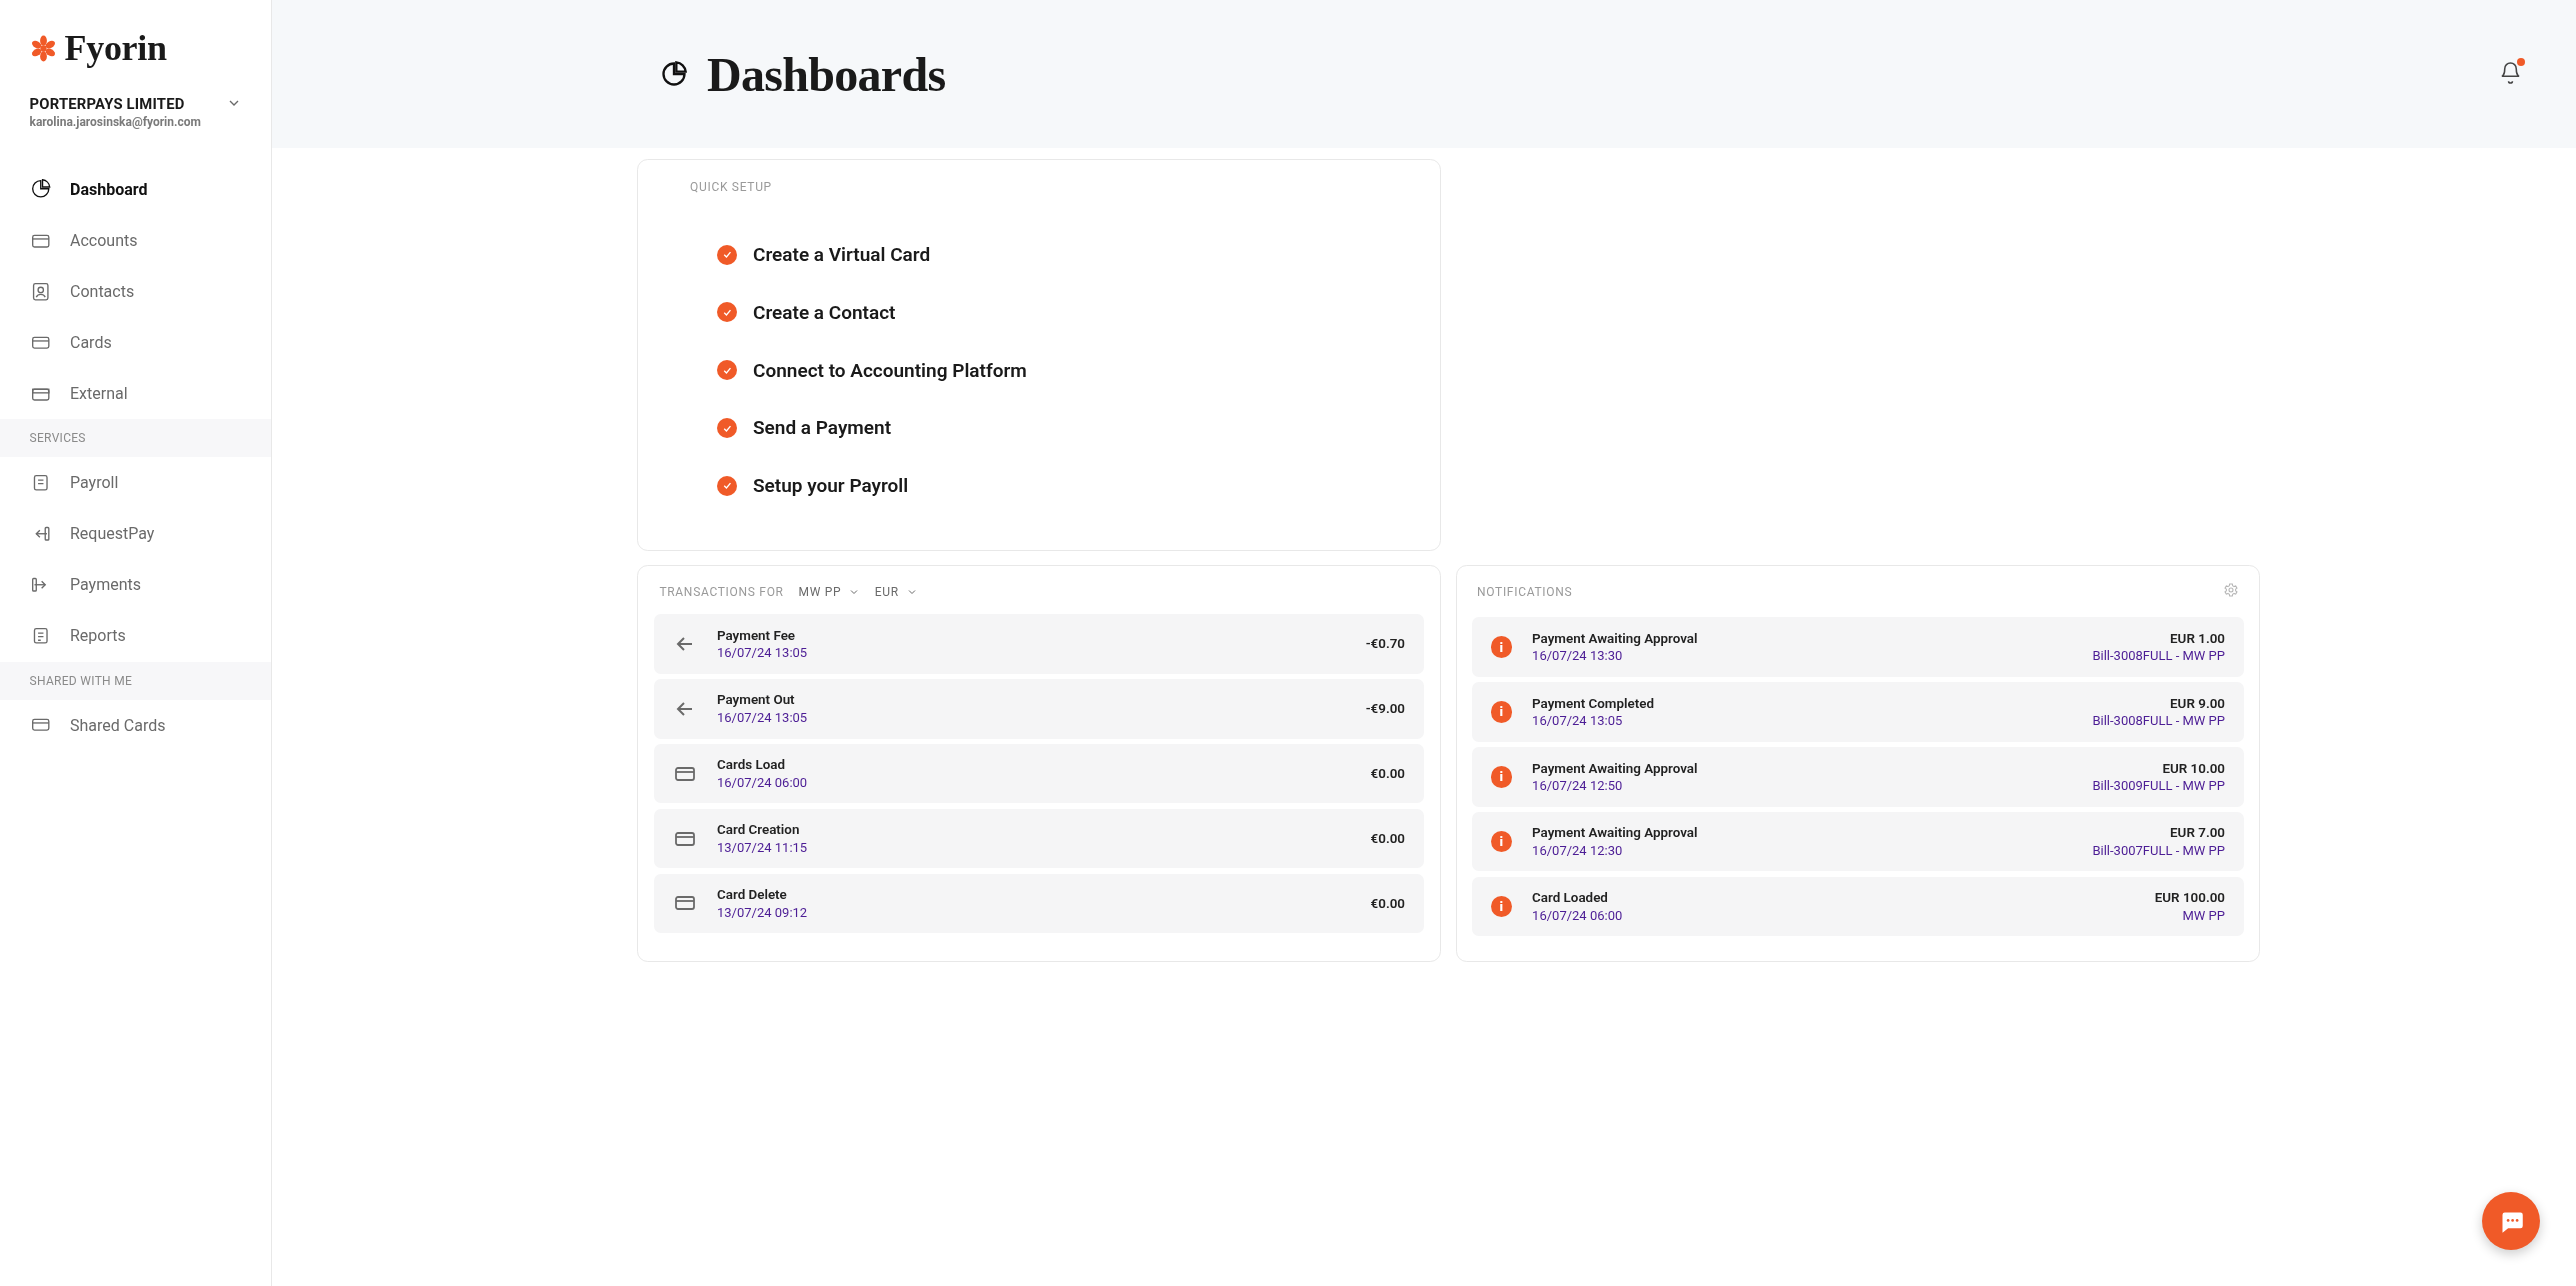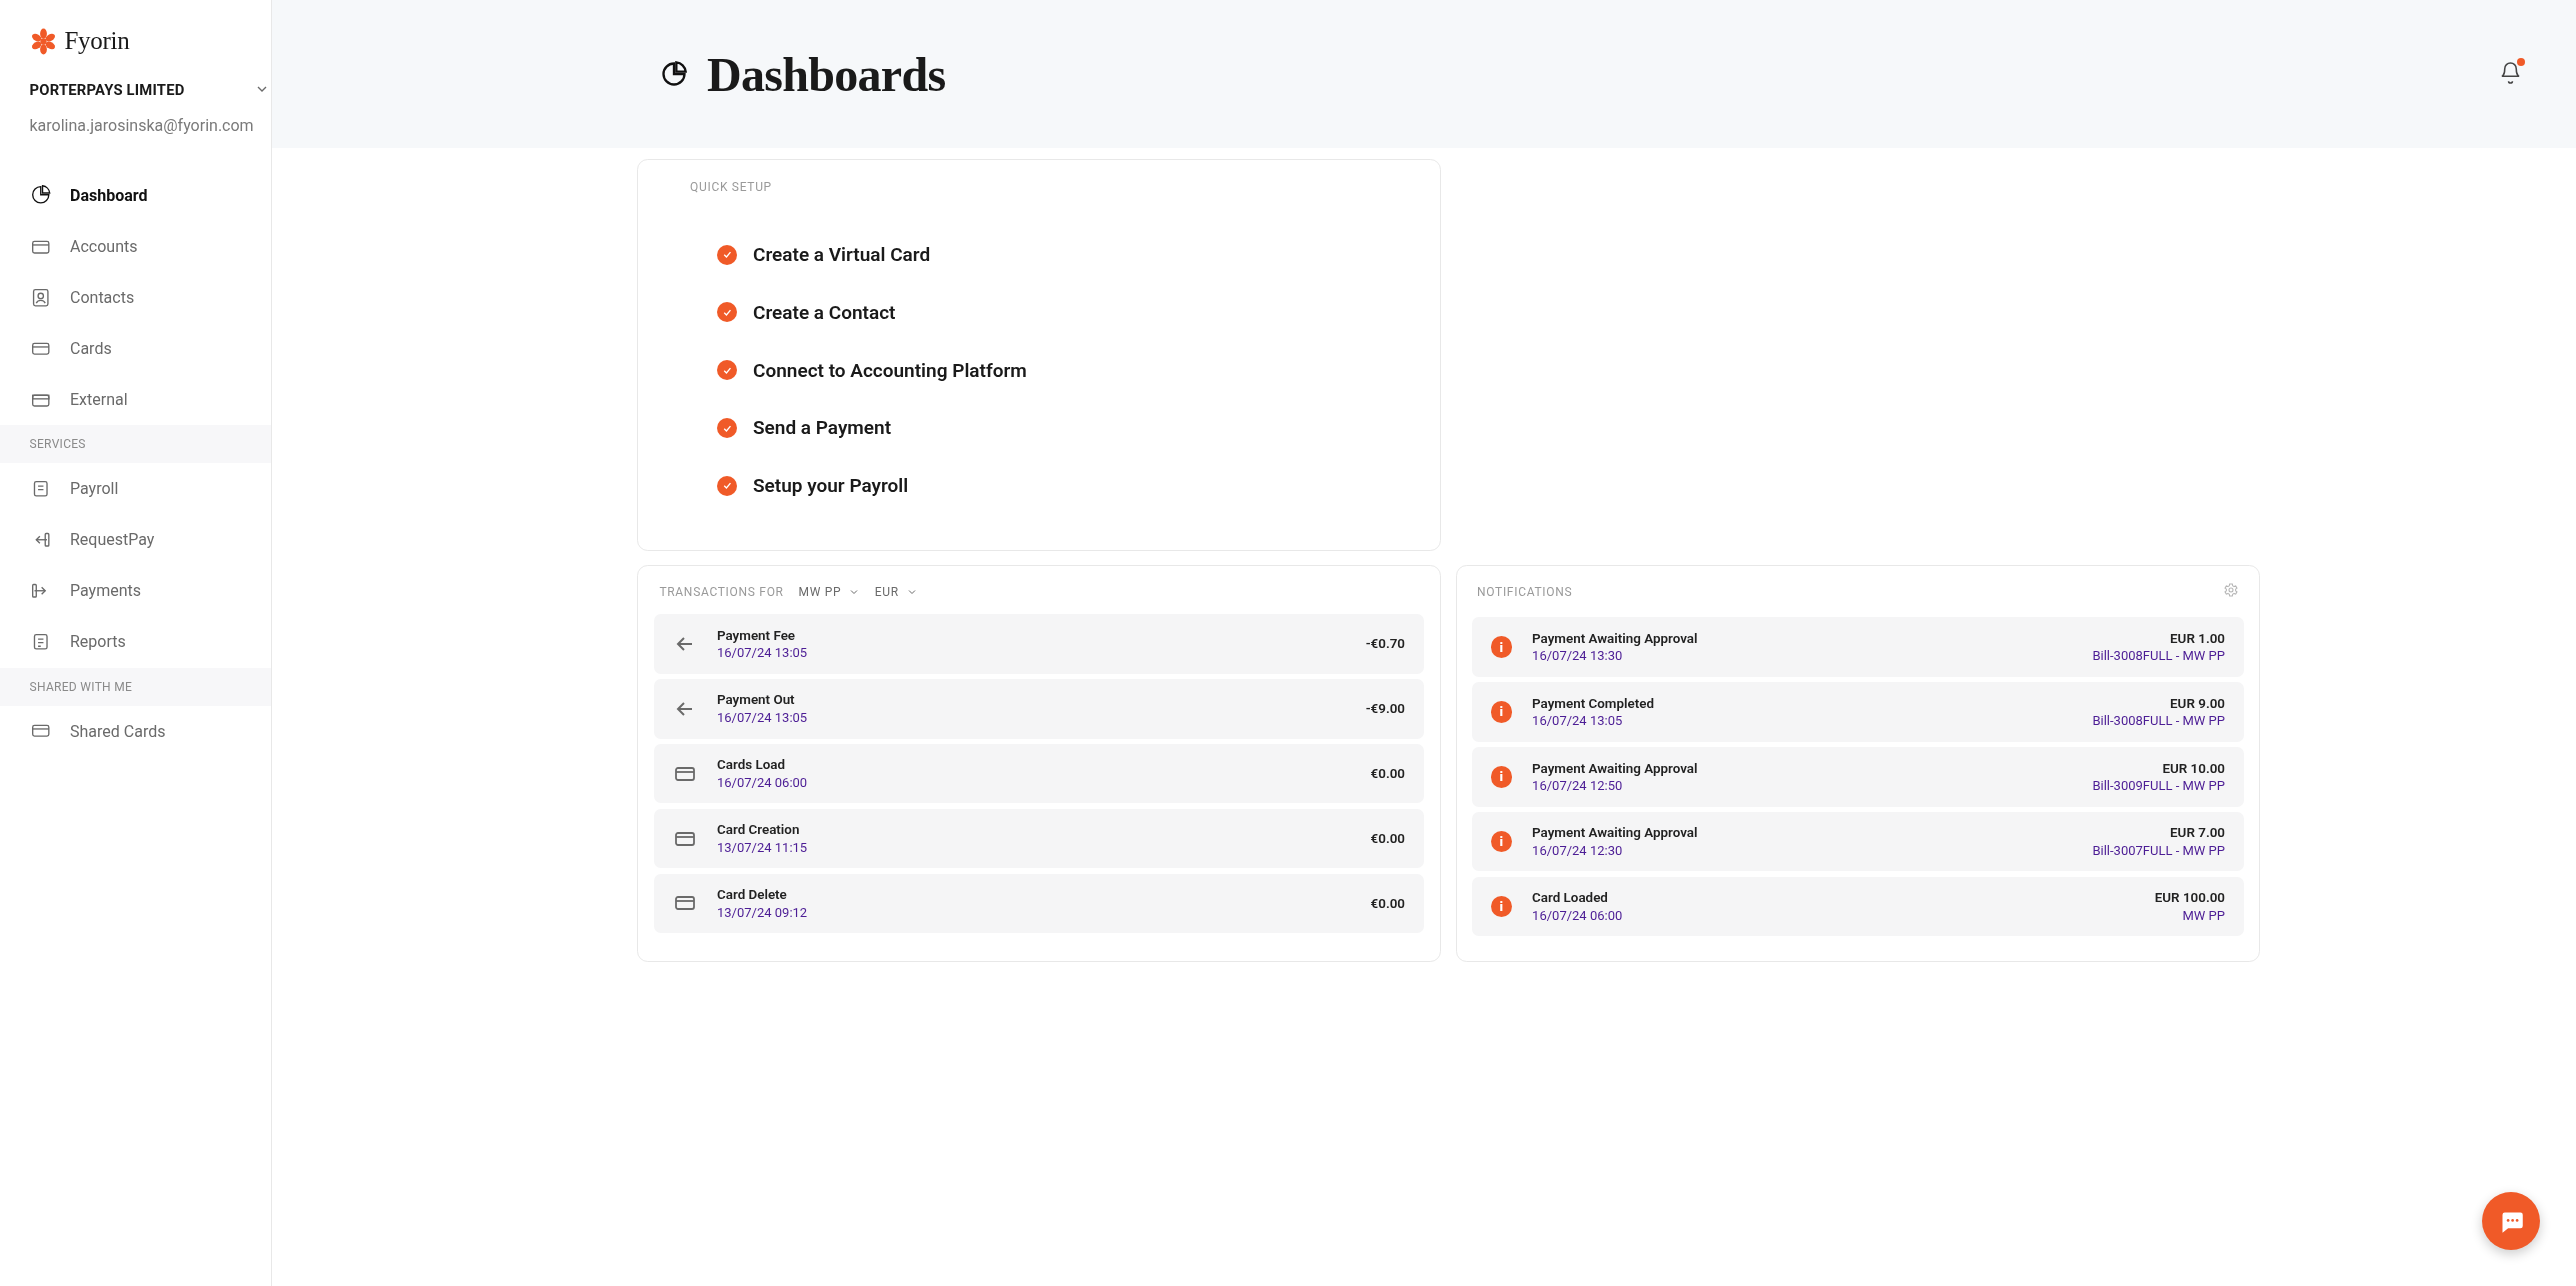--- a/index.html
+++ b/index.html
@@ -30,34 +30,34 @@
   padding: 27px 29.5px 19px;
   display: flex;
   align-items: center;
   gap: 8px;
 }
 .logo-mark {
   width: 27px; height: 27px;
   color: #f05a28;
 }
 .logo-text {
-  font-size: 25px;
-  font-weight: 400;
+  font-size: 36px;
+  font-weight: 700;
   letter-spacing: -0.3px;
   font-family: Georgia, "Times New Roman", serif;
 }
 .org-selector {
   padding: 6.7px 29.5px 19px;
   display: flex;
   align-items: flex-start;
   justify-content: space-between;
   cursor: pointer;
 }
 .org-name { font-size: 14.8px; font-weight: 700; letter-spacing: 0.2px; }
-.org-email { font-size: 16px; color: #7a7a7a; margin-top: 17px; }
+.org-email { font-size: 12px; color: #7a7a7a; margin-top: 2px; font-weight: bold; }
 .chevron { color: #6a6a6a; }
 .nav-group { padding-top: 16px; }
 .nav-header {
   padding: 12px 29.5px;
   font-size: 12px;
   color: #8a8a8a;
   letter-spacing: 0.3px;
   background: #f7f7f9;
 }
 .nav-item {

